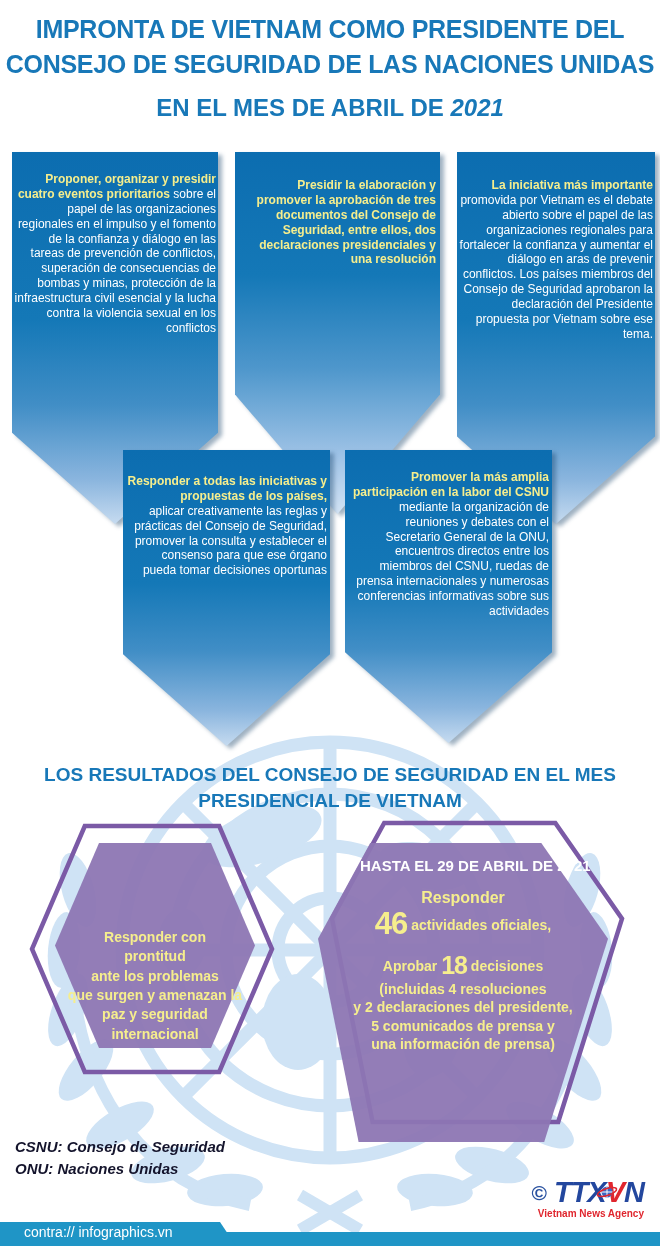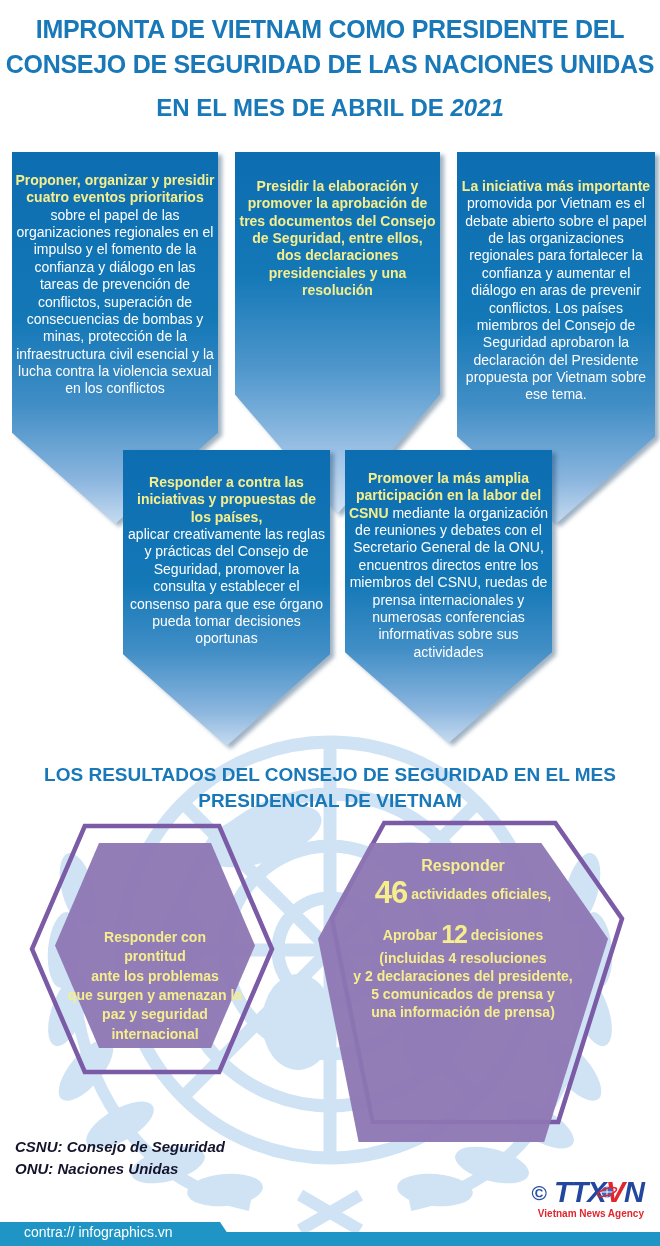--- a/index.html
+++ b/index.html
@@ -18,22 +18,22 @@
 
   
   .banner-wrap{position:absolute;filter:drop-shadow(4px 3px 2px rgba(15,60,100,0.40));z-index:2;}
   .banner{width:100%;height:100%;
     background:linear-gradient(180deg,#0c6db0 0%,#1478b7 45%,#418ec6 68%,#8ab5de 88%,#c6dbf0 100%);}
   .banner.fade-early{background:linear-gradient(180deg,#0c6db0 0%,#1478b7 34%,#4f97cc 60%,#9fc3e6 84%,#d3e3f4 100%);}
   .b-clip1{clip-path:polygon(0 0,100% 0,100% 75.5%,50% 100%,0 75.5%);}
   .b-clip2{clip-path:polygon(0 0,100% 0,100% 67%,50% 100%,0 67%);}
   .b-clip3{clip-path:polygon(0 0,100% 0,100% 76.5%,50% 100%,0 76.5%);}
   .b-clip4{clip-path:polygon(0 0,100% 0,100% 69%,50% 100%,0 69%);}
-  .banner-text{position:absolute;z-index:3;text-align:center;color:#ffffff;
-    font-size:14px;line-height:1.24;font-weight:normal;}
+  .banner-text{position:absolute;z-index:3;text-align:right;color:#ffffff;
+    font-size:12px;line-height:1.24;font-weight:normal;}
   .lead{color:#f6ee8d;font-weight:bold;}
   .lead.block{display:block;}
 
   
   .results-heading{left:40px;top:762px;width:580px;text-align:center;color:#1878b8;
     font-weight:bold;font-size:19px;line-height:1.35;white-space:pre-line;}
 
   .hex-fill{background:rgba(141,118,179,0.95);}
   .lhex{left:55px;top:843px;width:200px;height:205px;
     clip-path:polygon(22% 0,78% 0,100% 50%,78% 100%,22% 100%,0 50%);}
@@ -145,21 +145,21 @@
     <div class="banner b-clip3"></div>
   </div>
   <div class="abs banner-text" style="left:459px;top:178px;width:194px">
     <span class="lead block">La iniciativa más importante</span><span>promovida por Vietnam es el debate abierto sobre el papel de las organizaciones regionales para fortalecer la confianza y aumentar el diálogo en aras de prevenir conflictos. Los países miembros del Consejo de Seguridad aprobaron la declaración del Presidente propuesta por Vietnam sobre ese tema.</span>
   </div>
 
   <div class="banner-wrap" style="left:123px;top:450px;width:207px;height:296px">
     <div class="banner b-clip4"></div>
   </div>
   <div class="abs banner-text" style="left:126px;top:474px;width:201px">
-    <span class="lead block">Responder a contra las iniciativas y propuestas de los países,</span><span>aplicar creativamente las reglas y prácticas del Consejo de Seguridad, promover la consulta y establecer el consenso para que ese órgano pueda tomar decisiones oportunas</span>
+    <span class="lead block">Responder a todas las iniciativas y propuestas de los países,</span><span>aplicar creativamente las reglas y prácticas del Consejo de Seguridad, promover la consulta y establecer el consenso para que ese órgano pueda tomar decisiones oportunas</span>
   </div>
 
   <div class="banner-wrap" style="left:345px;top:450px;width:207px;height:293px">
     <div class="banner b-clip4"></div>
   </div>
   <div class="abs banner-text" style="left:348px;top:470px;width:201px">
     <span class="lead">Promover la más amplia participación en la labor del CSNU</span><span> mediante la organización de reuniones y debates con el Secretario General de la ONU, encuentros directos entre los miembros del CSNU, ruedas de prensa internacionales y numerosas conferencias informativas sobre sus actividades</span>
   </div>
 
   <div class="abs txt results-heading">LOS RESULTADOS DEL CONSEJO DE SEGURIDAD EN EL MES
@@ -173,28 +173,29 @@
   <div class="abs shape hex-fill lhex"></div>
   <div class="abs txt lhex-text">Responder con
 prontitud
 ante los problemas
 que surgen y amenazan la
 paz y seguridad
 internacional</div>
 
   <div class="abs shape hex-fill rhex"></div>
   <div class="abs txt rhex-text">
+    <div class="date-header">HASTA EL 29 DE ABRIL DE 2021</div>
     <div class="org-label">Responder</div>
     <div>
       <span class="num-big">46</span>
       <span>actividades oficiales,</span>
     </div>
     <div class="approve-line">
       <span>Aprobar</span>
-      <span class="num-mid">12</span>
+      <span class="num-mid">18</span>
       <span>decisiones</span>
     </div>
     <div class="detail">(incluidas 4 resoluciones
 y 2 declaraciones del presidente,
 5 comunicados de prensa y
 una información de prensa)</div>
   </div>
 
   <div class="abs txt footnotes">
     <div>CSNU: Consejo de Seguridad</div>

